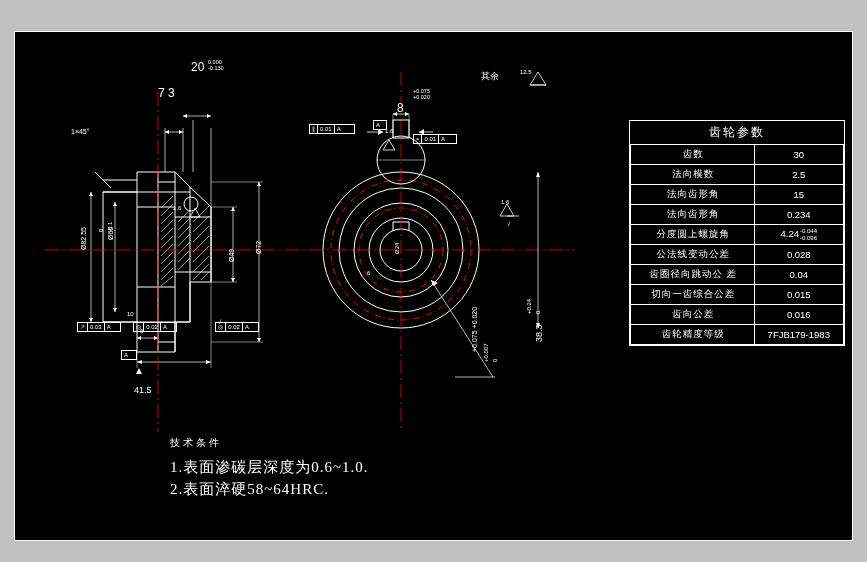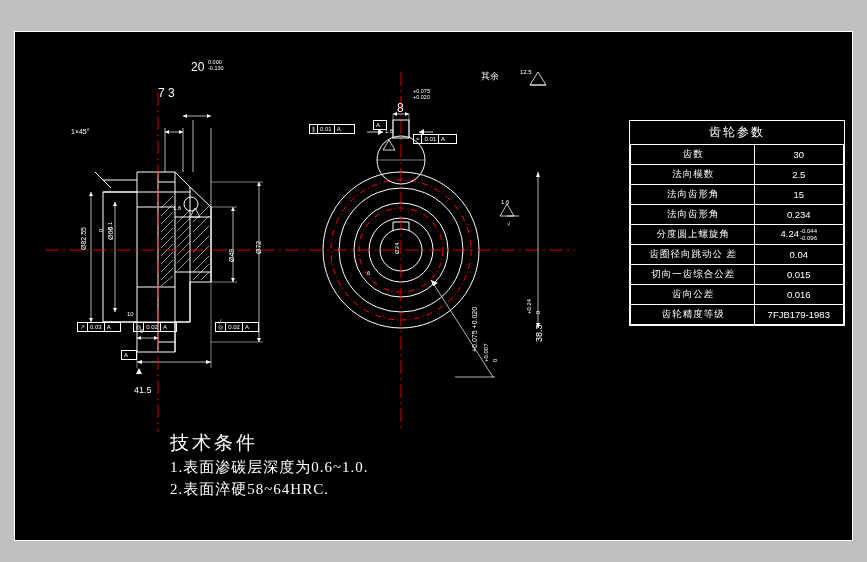--- a/index.html
+++ b/index.html
@@ -91,21 +91,21 @@
     position: absolute;
     left: 155px;
     top: 400px;
     color: #ffffff;
     font-size: 15px;
     font-family: "Liberation Serif", serif;
     letter-spacing: 1px;
     line-height: 22px;
   }
   #tech-notes .head {
-    font-size: 19px;
+    font-size: 10px;
     letter-spacing: 3px;
     margin-bottom: 2px;
   }
   
   .lbl {
     position: absolute;
     color: #ffffff;
     font-size: 12px;
     font-family: "Liberation Sans", sans-serif;
     white-space: nowrap;
@@ -386,20 +386,24 @@
           <td class="k">法向齿形角</td>
           <td class="v">0.234</td>
         </tr>
         <tr>
           <td class="k">分度圆上螺旋角</td>
           <td class="v">
             <span>4.24</span><span class="frac"><span>-0.044</span><br><span>-0.096</span></span>
           </td>
         </tr>
         <tr>
+          <td class="k">公法线变动公差</td>
+          <td class="v">0.028</td>
+        </tr>
+        <tr>
           <td class="k">齿圈径向跳动公 差</td>
           <td class="v">0.04</td>
         </tr>
         <tr>
           <td class="k">切向一齿综合公差</td>
           <td class="v">0.015</td>
         </tr>
         <tr>
           <td class="k">齿向公差</td>
           <td class="v">0.016</td>

